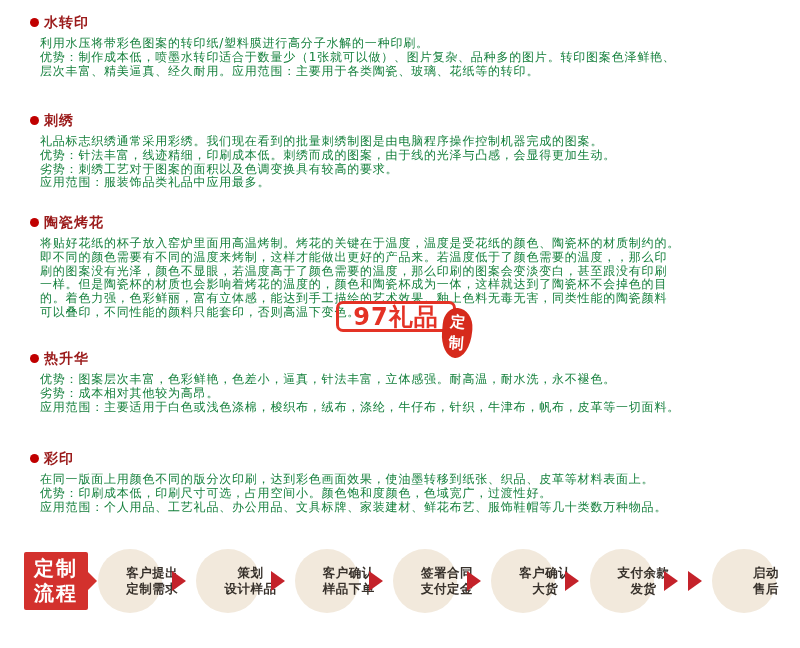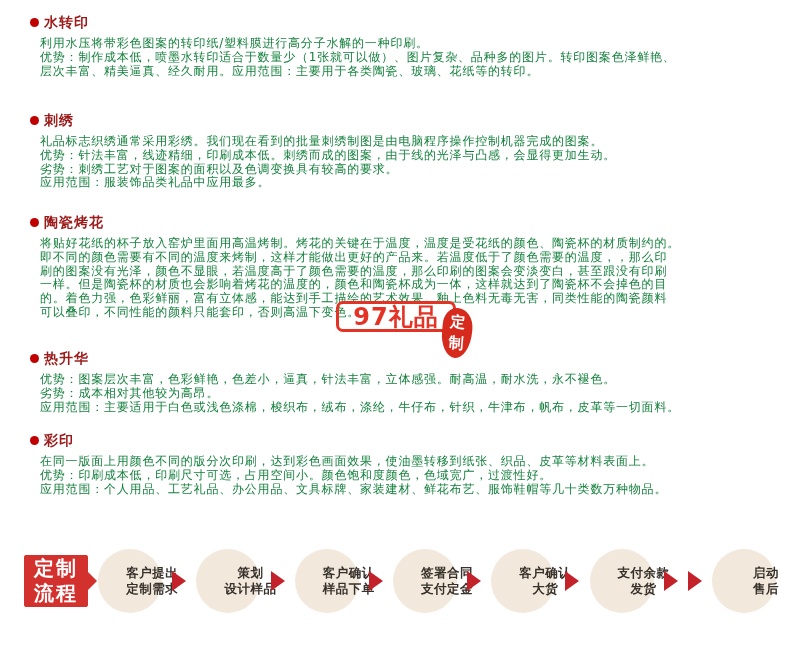--- a/index.html
+++ b/index.html
@@ -14,21 +14,21 @@
   .bullet { width:9px; height:9px; border-radius:50%; background:#c00000; flex:0 0 9px; }
   .sec-title {
     margin-left:5px; color:#9b1b1b; font-size:14px; font-weight:bold;
     letter-spacing:1px; line-height:16px;
   }
   .sec-body { margin-top:7px; padding-left:40px; padding-right:10px; }
   .ln {
     color:#15803d; font-size:12px; line-height:13.8px;
     letter-spacing:0.8px; white-space:nowrap;
   }
-  .s1 { top:14px; } .s2 { top:112px; } .s3 { top:214px; } .s4 { top:350px; } .s5 { top:432px; }
+  .s1 { top:14px; } .s2 { top:112px; } .s3 { top:214px; } .s4 { top:350px; } .s5 { top:450px; }
 
   
   .wm-badge {
     position:absolute; left:336px; top:301px; width:120px; height:31px;
     border:3px solid #e43225; border-radius:7px;
     display:flex; align-items:center; justify-content:center;
     color:#e43225; font-size:24px; font-weight:bold; letter-spacing:1px;
     background:transparent; z-index:5;
   }
   .wm-seal {
@@ -38,21 +38,21 @@
     display:flex; flex-direction:column; align-items:center; justify-content:center;
     color:#ffffff; font-size:15px; font-weight:bold; line-height:21px; z-index:5;
   }
 
   
   .flow {
     position:absolute; left:24px; top:547px; width:752px; height:68px;
     display:flex; align-items:center; justify-content:space-between;
   }
   .flow-box {
-    position:relative; width:64px; height:52px; background:#d3312d;
+    position:relative; width:64px; height:58px; background:#d3312d;
     border-radius:2px; display:flex; flex-direction:column;
     align-items:center; justify-content:center; flex:0 0 64px;
   }
   .flow-box .bl {
     color:#ffffff; font-size:20px; font-weight:bold; line-height:25px; letter-spacing:2px;
   }
   .flow-box::after {
     content:""; position:absolute; right:-9px; top:50%; margin-top:-9px;
     border-left:9px solid #d3312d; border-top:9px solid transparent;
     border-bottom:9px solid transparent;

